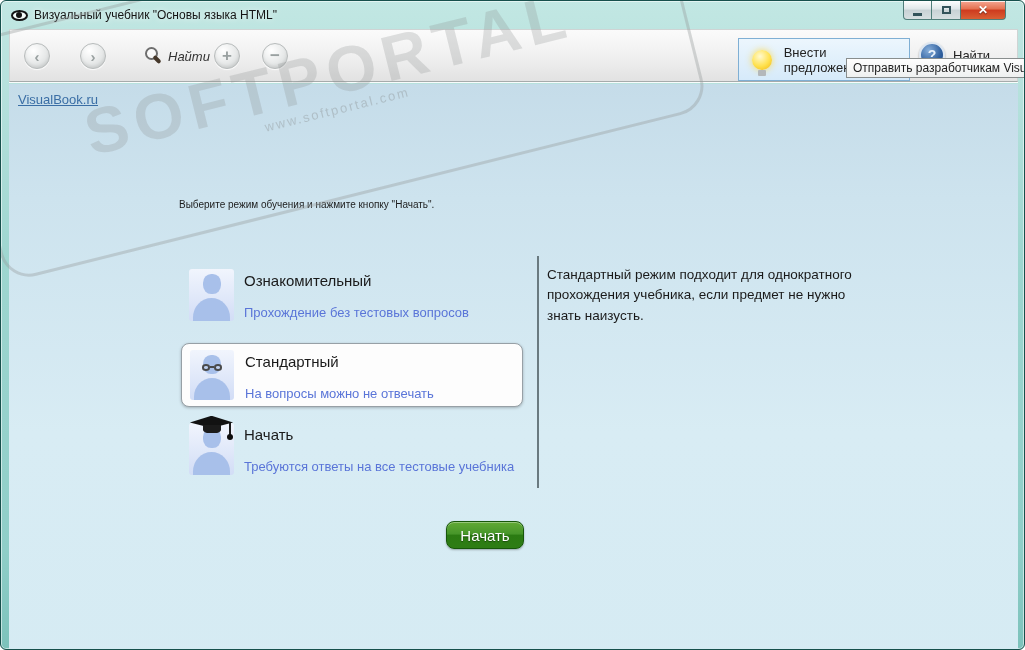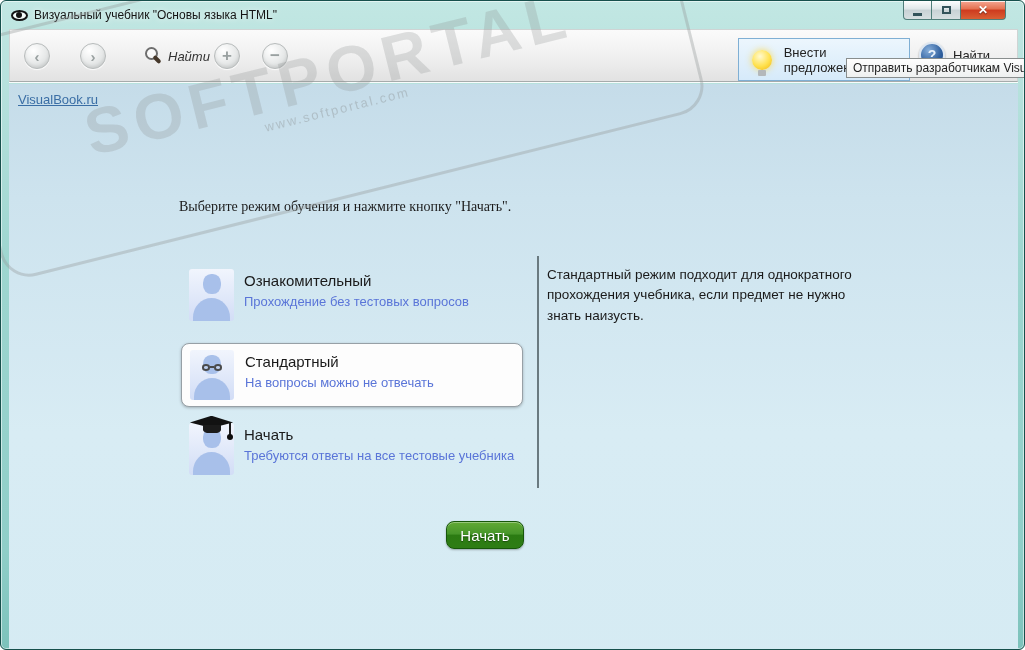--- a/index.html
+++ b/index.html
@@ -78,28 +78,28 @@
   .tooltip{ position:absolute; left:845px; top:57px; height:20px; width:200px; z-index:60;
     background:linear-gradient(#fefefe,#eef0f0); border:1px solid #898e8e;
     font-size:12px; color:#1d1d1d; padding:2px 6px; white-space:nowrap; overflow:hidden; }
 
   
   .content{ position:absolute; left:8px; top:83px; width:1009px; height:633px;
     background:linear-gradient(#c5dce9 0%,#cde3ee 18%,#d8ecf4 55%,#d5ebf3 100%); }
 
   .site-link{ position:absolute; left:9px; top:8px; font-size:13px; color:#3a6ea5; text-decoration:underline; z-index:45; }
 
-  .instruction{ position:absolute; left:170px; top:115px; font-size:14px; color:#1c1c1c;font-family:Liberation Serif, serif; }
+  .instruction{ position:absolute; left:170px; top:115px; font-size:10px; color:#1c1c1c; }
 
   .mode-row{ position:absolute; left:172px; width:342px; height:64px; }
   .mode-row.selected{ background:#fdfdfd; border:1px solid #97a0a6; border-radius:8px;
     box-shadow:0 1px 3px rgba(0,0,0,.25); }
   .mode-texts{ position:absolute; left:63px; top:9px; }
   .mode-title{ font-size:15px; color:#1a1a1a; }
-  .mode-subtitle{ font-size:13px; color:#5a75d8; margin-top:5px;text-align:center; }
+  .mode-subtitle{ font-size:13px; color:#5a75d8; margin-top:16px;text-align:center; }
 
   .avatar{ position:absolute; left:8px; top:6px; width:45px; height:52px;
     background:linear-gradient(#f1f5fd,#d2ddf6); border-radius:3px; }
   .av-head{ position:absolute; left:30%; top:10%; width:40%; height:38%; background:#a8c0ea; border-radius:45%; }
   .av-body{ position:absolute; left:9%; top:55%; width:82%; height:45%; background:#a8c0ea;
     border-radius:60% 60% 0 0 / 100% 100% 0 0; }
   .av-glasses{ position:absolute; left:27%; top:27%; width:46%; height:14%; display:flex; justify-content:space-between; z-index:2; }
   .av-glasses .lens{ width:42%; height:100%; border:2px solid #4a4a4a; border-radius:50%; background:rgba(255,255,255,.25); }
   .av-glasses::after{ content:""; position:absolute; left:42%; top:40%; width:16%; height:2px; background:#4a4a4a; }
   .av-cap{ position:absolute; left:0; top:-14%; width:100%; height:38%; z-index:3; }

